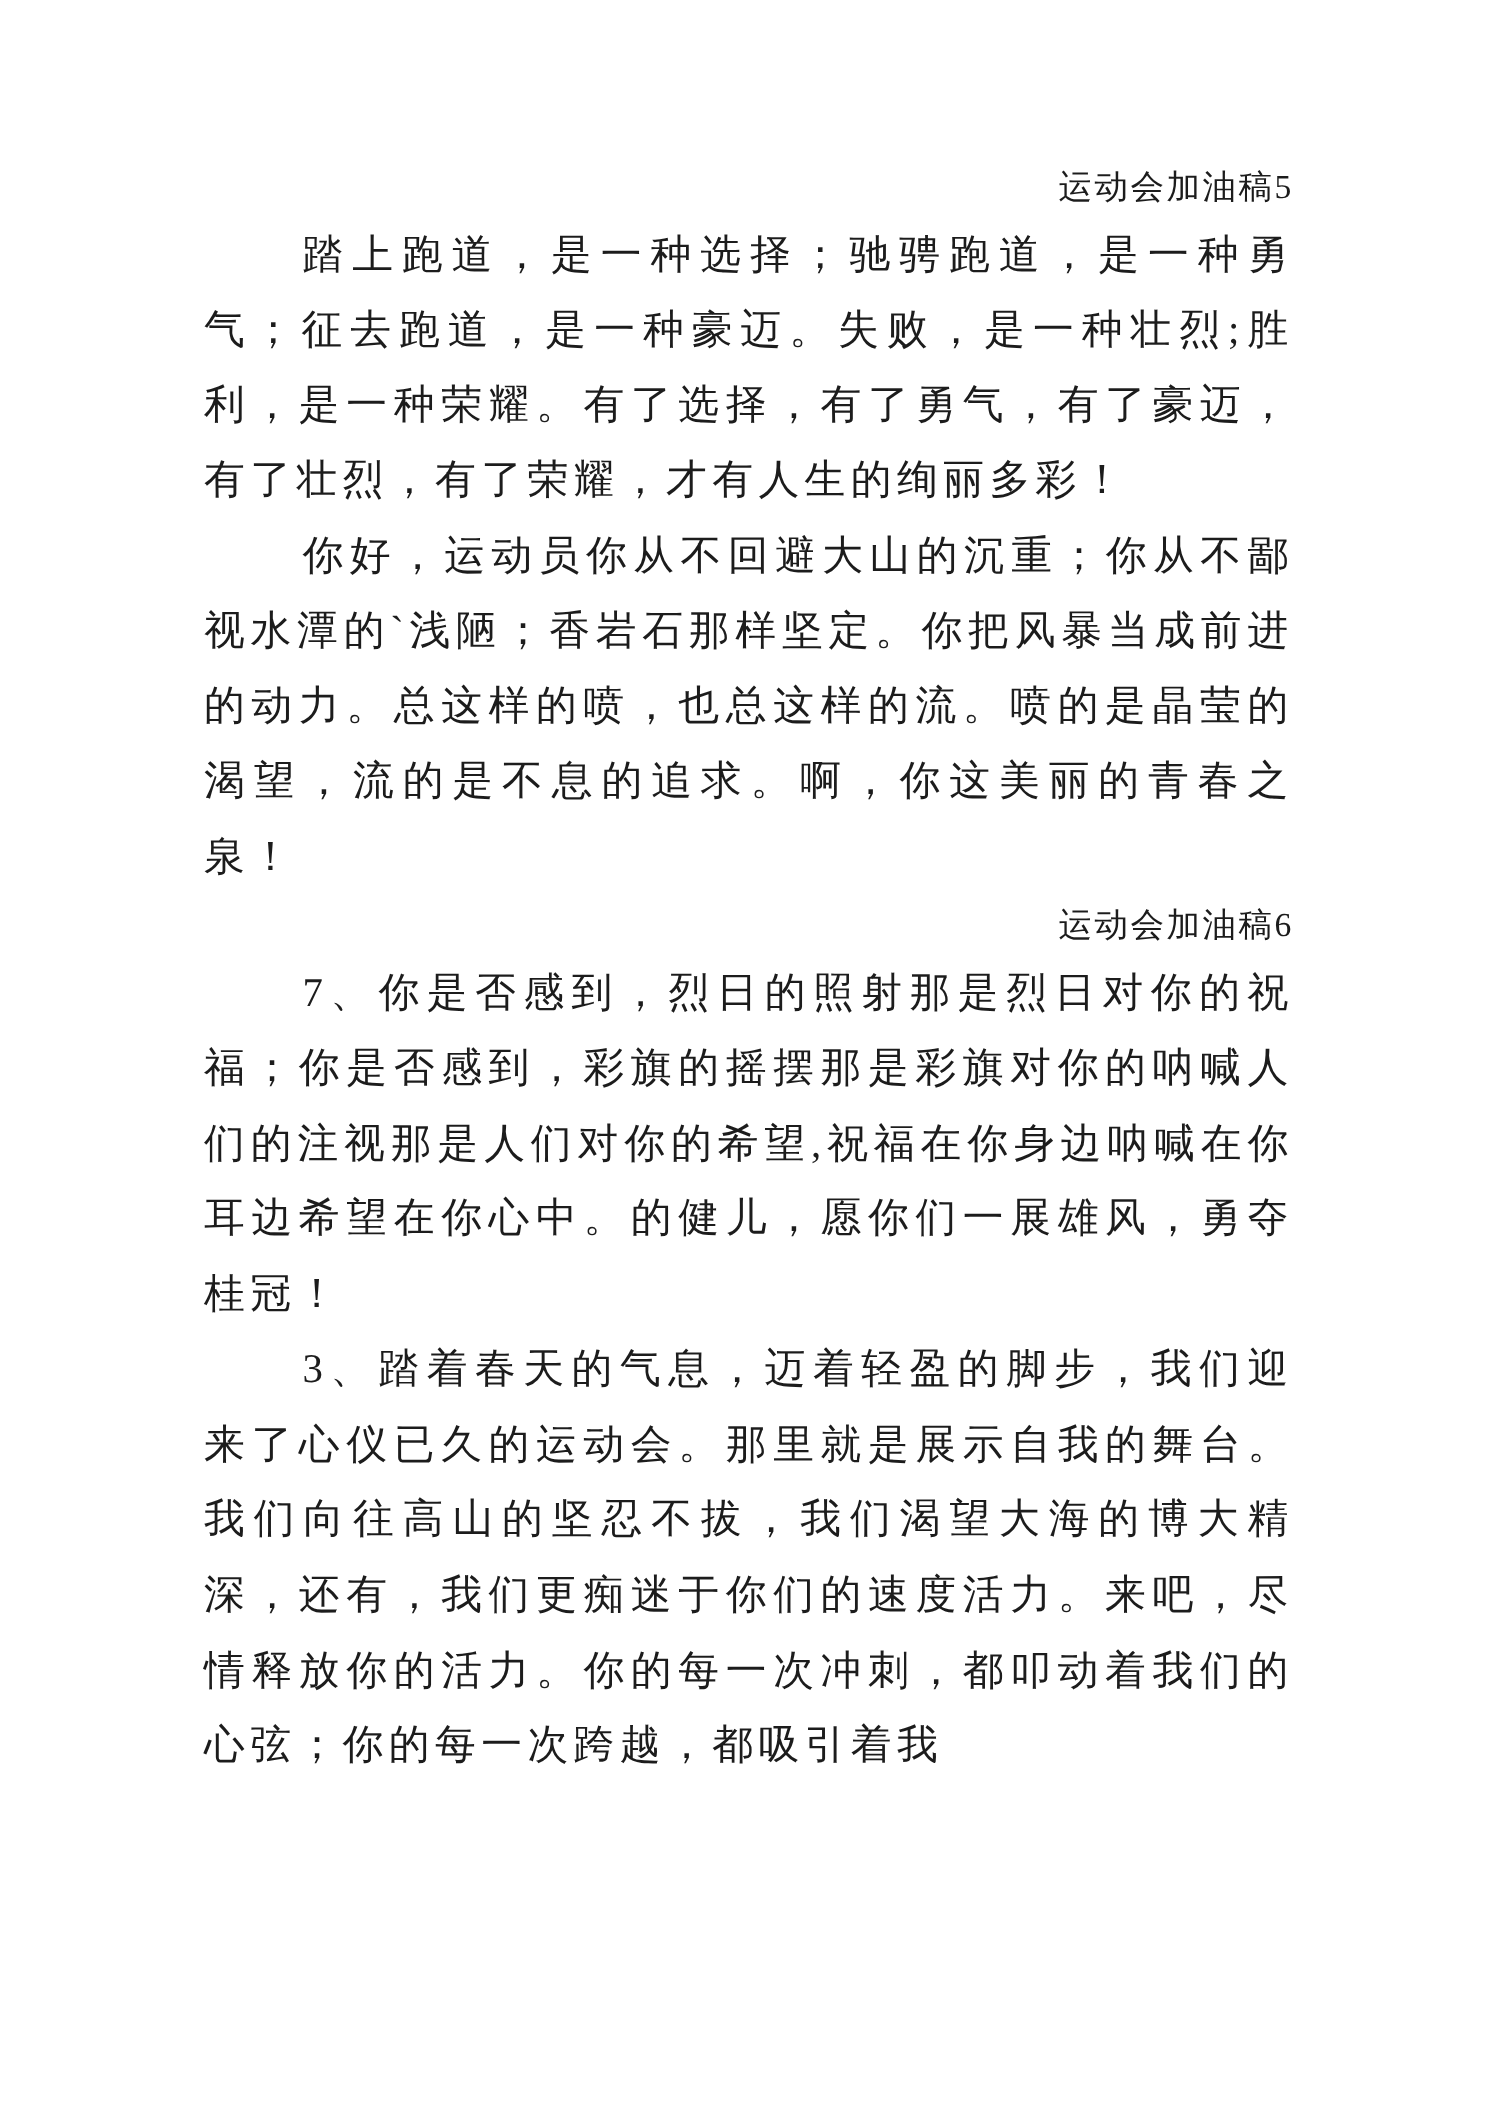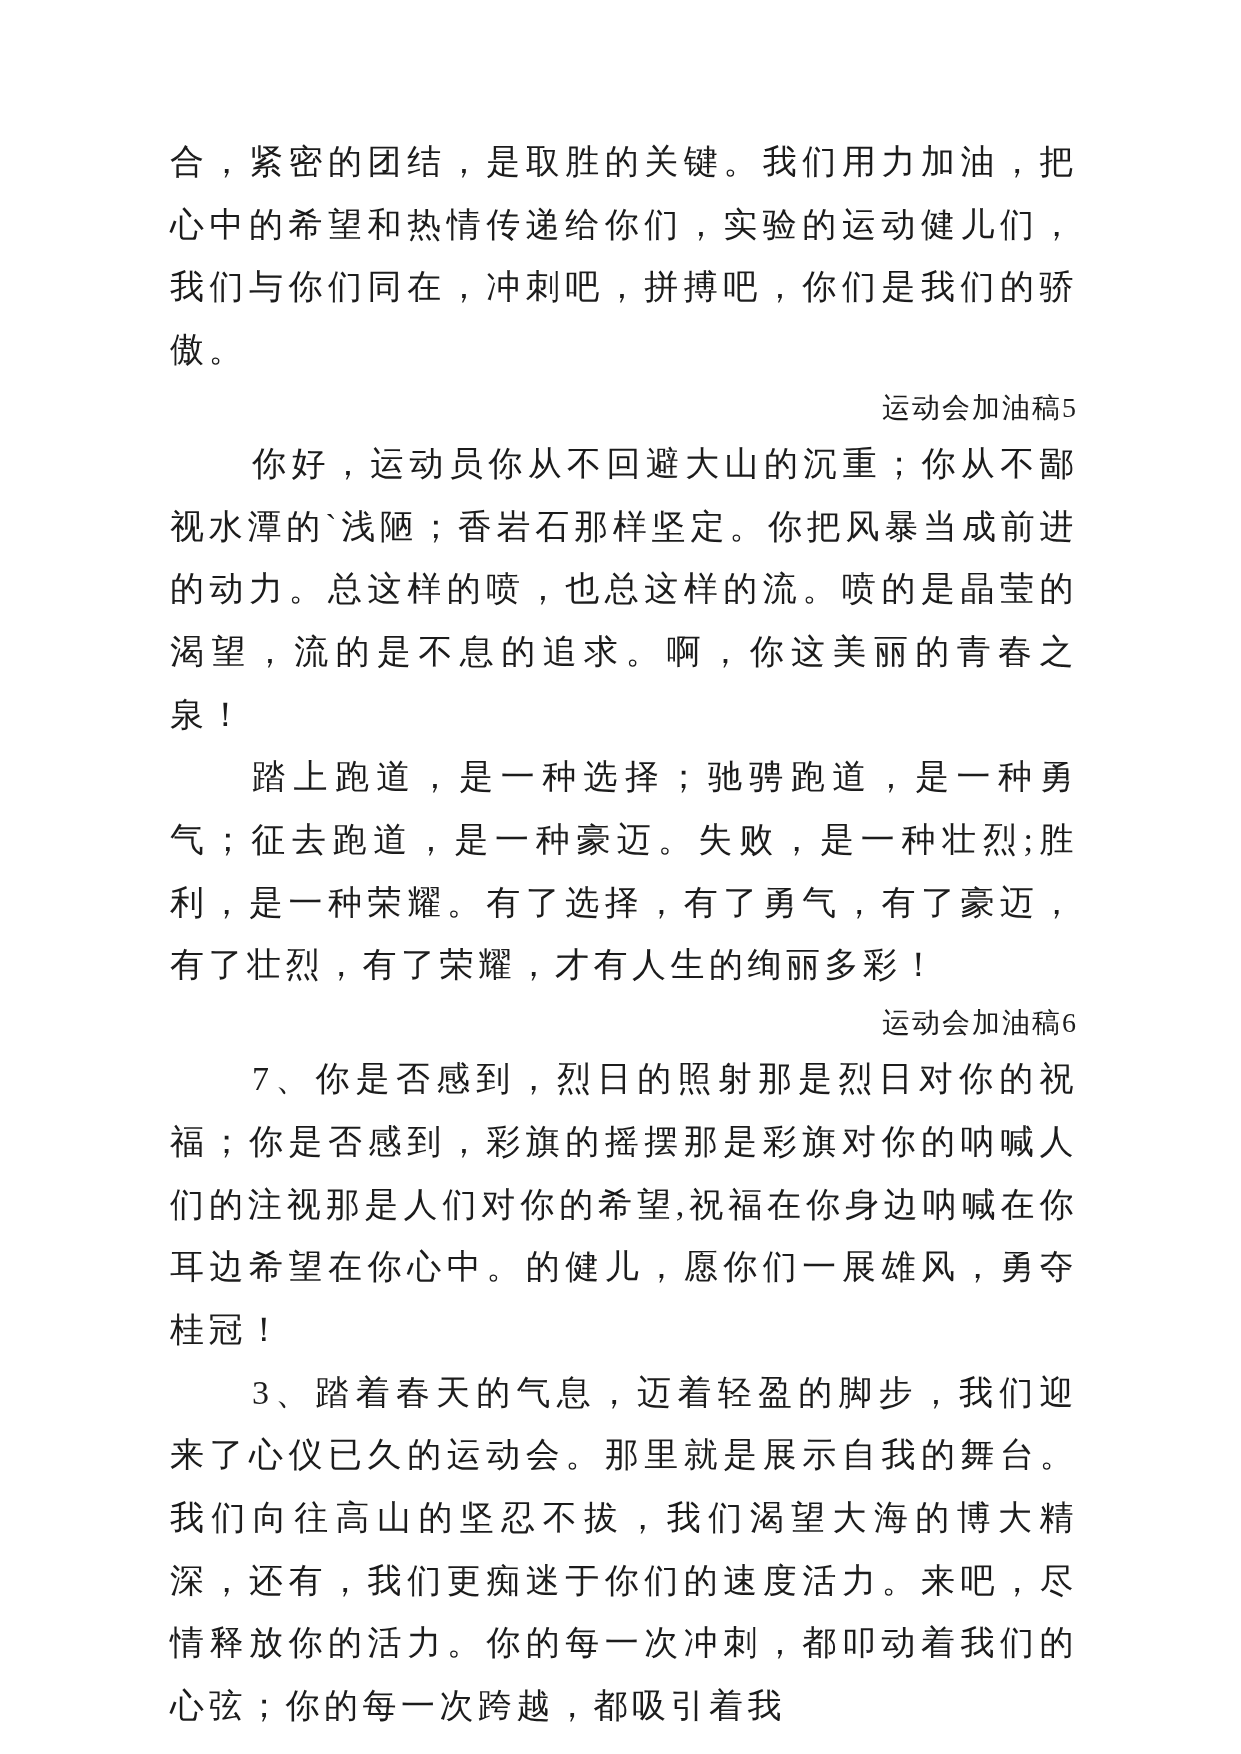--- a/index.html
+++ b/index.html
@@ -44,21 +44,20 @@
     letter-spacing: 2px;
     text-align: right;
   }
 </style>
 </head>
 <body>
 
 <div class="page" style="background: rgb(255, 255, 255);">
   <div class="doc-content" style="color: rgb(28, 28, 28);">
 
-  <p class="para">合，紧密的团结，是取胜的关键。我们用力加油，把心中的希望和热情传递给你们，实验的运动健儿们，我们与你们同在，冲刺吧，拼搏吧，你们是我们的骄傲。</p>
       <h2 class="section-heading">运动会加油稿5</h2>
+      <p class="para indent">踏上跑道，是一种选择；驰骋跑道，是一种勇气；征去跑道，是一种豪迈。失败，是一种壮烈;胜利，是一种荣耀。有了选择，有了勇气，有了豪迈，有了壮烈，有了荣耀，才有人生的绚丽多彩！</p>
       <p class="para indent">你好，运动员你从不回避大山的沉重；你从不鄙视水潭的`浅陋；香岩石那样坚定。你把风暴当成前进的动力。总这样的喷，也总这样的流。喷的是晶莹的渴望，流的是不息的追求。啊，你这美丽的青春之泉！</p>
-      <p class="para indent">踏上跑道，是一种选择；驰骋跑道，是一种勇气；征去跑道，是一种豪迈。失败，是一种壮烈;胜利，是一种荣耀。有了选择，有了勇气，有了豪迈，有了壮烈，有了荣耀，才有人生的绚丽多彩！</p>
       <h2 class="section-heading">运动会加油稿6</h2>
       <p class="para indent">7、你是否感到，烈日的照射那是烈日对你的祝福；你是否感到，彩旗的摇摆那是彩旗对你的呐喊人们的注视那是人们对你的希望,祝福在你身边呐喊在你耳边希望在你心中。的健儿，愿你们一展雄风，勇夺桂冠！</p>
       <p class="para indent">3、踏着春天的气息，迈着轻盈的脚步，我们迎来了心仪已久的运动会。那里就是展示自我的舞台。我们向往高山的坚忍不拔，我们渴望大海的博大精深，还有，我们更痴迷于你们的速度活力。来吧，尽情释放你的活力。你的每一次冲刺，都叩动着我们的心弦；你的每一次跨越，都吸引着我</p>
     </div>
 </div>
 
 </body></html>

